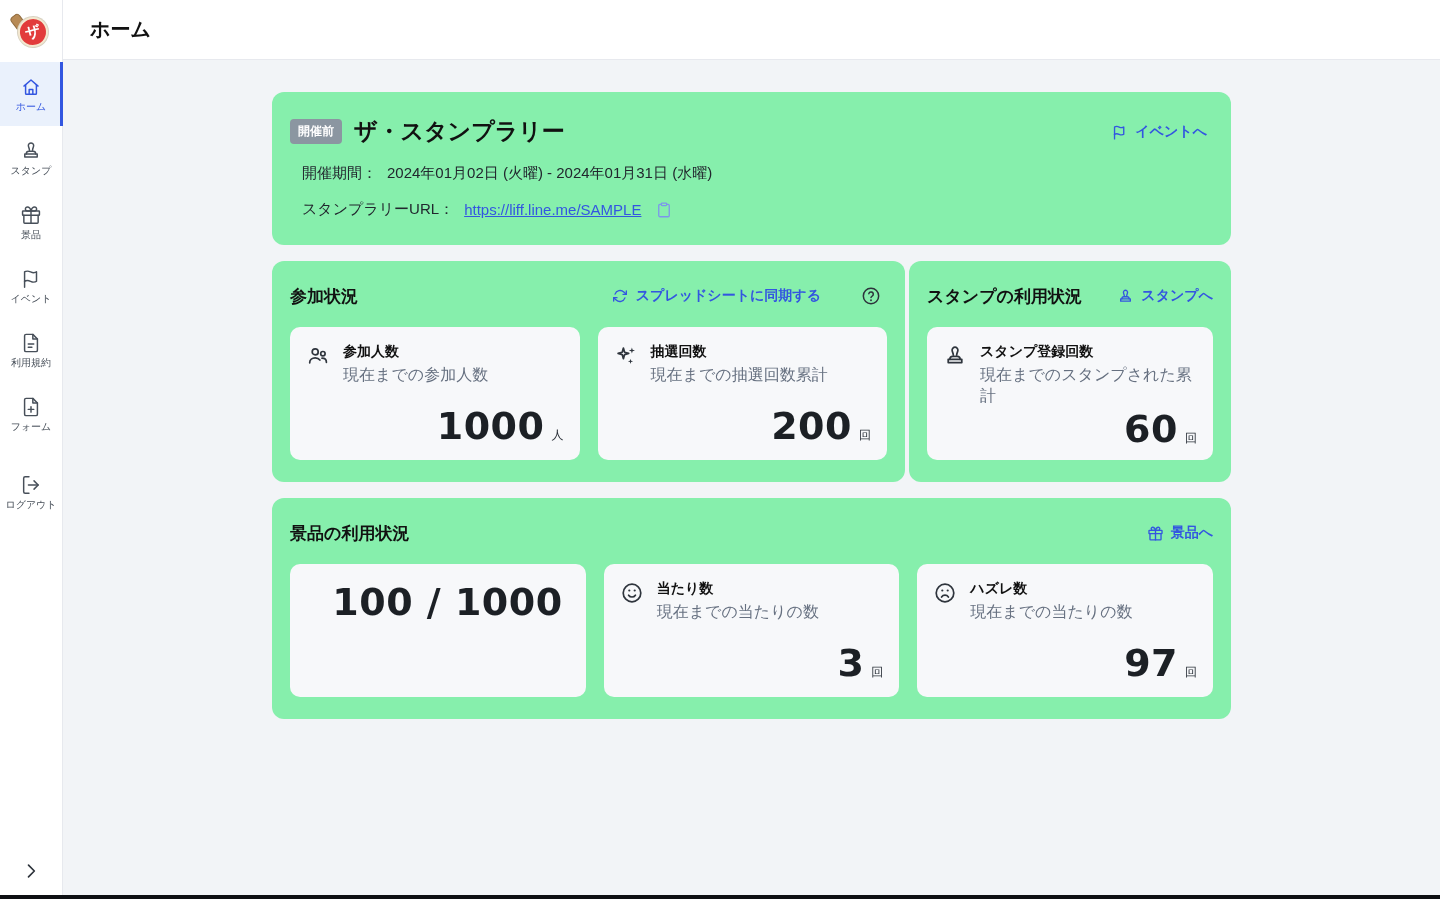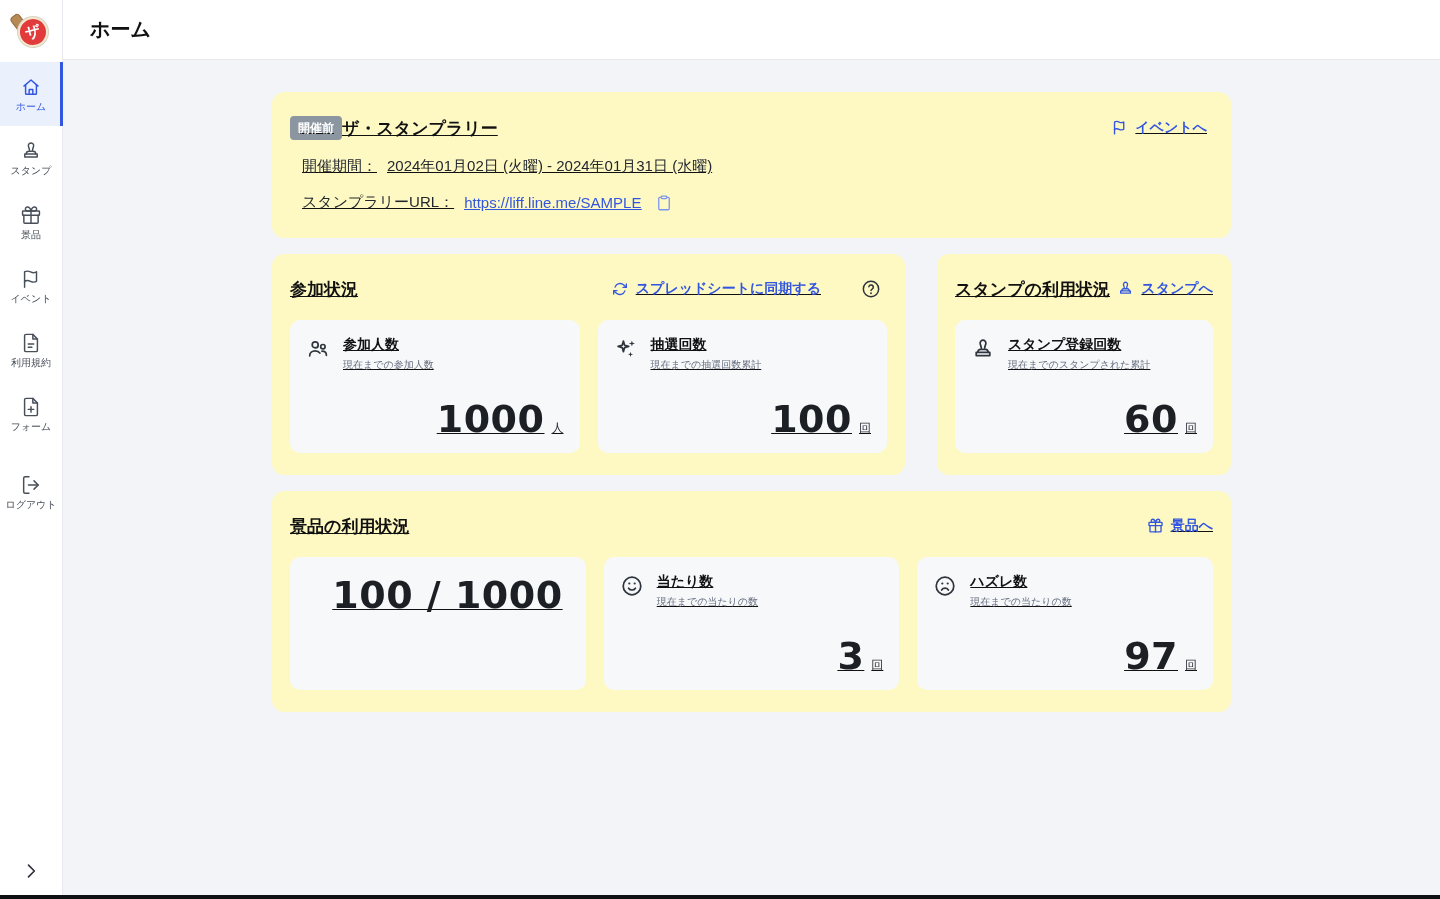--- a/index.html
+++ b/index.html
@@ -29,54 +29,54 @@
   .collapse-btn { position:absolute; bottom:14px; left:50%; transform:translateX(-50%); background:none; border:none; padding:4px; color:#2d333b; cursor:pointer; }
   .collapse-btn svg { width:20px; height:20px; stroke-width:2; }
 
   
   .right { flex:1; display:flex; flex-direction:column; min-width:0; }
   .topbar { height:60px; background:#fff; border-bottom:1px solid #e7e9ee; display:flex; align-items:center; padding:0 27px; flex-shrink:0; }
   .page-title { font-size:20px; font-weight:700; margin:0; color:#111; }
   .main { flex:1; background:#f2f4f7; overflow:auto; padding:32px 0 80px; }
   .content { width:959px; margin:0 auto; display:flex; flex-direction:column; gap:16px; }
 
-  .card { background:#fef9c3; border-radius:12px;text-decoration:underline; }
+  .card { background:#86efac; border-radius:12px; }
 
   
   .event-card { padding:24px 24px 26px 18px; }
   .event-title-row { display:flex; align-items:center; }
   .badge { background:var(--badge,#8b96a1); color:#fff; font-size:12px; font-weight:600; padding:5px 8px; border-radius:4px; line-height:1.2; flex-shrink:0; }
-  .event-title { font-size:17px; font-weight:700; color:#111; }
-  .go-link { margin-left:auto; display:flex; align-items:flex-start; gap:7px; color:var(--accent,#3356e0); font-size:14px; font-weight:700; cursor:pointer; }
+  .event-title { font-size:23px; font-weight:700; margin-left:12px; color:#111; }
+  .go-link { margin-left:auto; display:flex; align-items:flex-end; gap:7px; color:var(--accent,#3356e0); font-size:14px; font-weight:700; cursor:pointer; }
   .go-link svg { width:17px; height:17px; stroke-width:1.9; }
   .event-row { display:flex; align-items:center; font-size:15px; color:#22272e; margin-top:17px;margin-left:12px; }
   .event-row .row-value { margin-left:10px; }
   .url-link { margin-left:10px; color:var(--accent,#3356e0); text-decoration:underline; cursor:pointer; }
   .copy-btn { background:none; border:none; padding:0; margin-left:14px; color:#7d95ec; cursor:pointer; }
   .copy-btn svg { width:18px; height:18px; }
 
   
-  .row2 { display:flex; gap:32px; }
+  .row2 { display:flex; gap:4px; }
   .sec-card { padding:20px 18px 22px; }
   .participation { width:633px; flex-shrink:0; }
   .stamp-usage { flex:1; }
   .card-head { display:flex; align-items:center; margin-bottom:16px; height:30px; }
   .card-title { font-size:17px; font-weight:700; color:#111; }
   .sync-link { margin-left:auto; display:flex; align-items:center; gap:8px; color:var(--accent,#3356e0); font-size:14px; font-weight:700; cursor:pointer; }
   .sync-link svg { width:16px; height:16px; stroke-width:2; }
   .help-btn { background:none; border:none; padding:0; margin-left:40px; margin-right:6px; color:#2d333b; cursor:pointer; }
   .help-btn svg { width:20px; height:20px; stroke-width:1.8; }
 
   .tiles { display:flex; gap:18px; }
   .tile { flex:1; background:#f7f8fa; border-radius:10px; padding:16px 16px 12px; height:133px; display:flex; flex-direction:column; justify-content:space-between; }
   .tile-head { display:flex; gap:13px; }
   .tile-icon { color:#2f353d; flex-shrink:0; margin-top:1px; }
   .tile-icon svg { width:24px; height:24px; }
   .tile-title { font-size:14px; font-weight:700; color:#111; margin-bottom:4px; }
-  .tile-sub { font-size:10px; color:#667080; }
+  .tile-sub { font-size:16px; color:#667080; }
   .tile-value { text-align:right; color:#1c2025; white-space:nowrap; }
   .num { font-family:"DejaVu Sans",sans-serif; font-size:38px; font-weight:700; letter-spacing:.5px; }
   .unit { font-size:12px; color:#2d333b; margin-left:7px; }
 
   .bottom-bar { position:absolute; left:0; right:0; bottom:0; height:4px; background:#0e1013; }
 </style>
 </head>
 <body>
 
 <div class="page">
@@ -256,21 +256,21 @@
                         <path d="m17.9 3.4.7 2.4 2.4.7-2.4.7-.7 2.4-.7-2.4-2.4-.7 2.4-.7z" fill="currentColor" stroke="none"></path>
                         <path d="m16.5 14.7.6 2 2 .6-2 .6-.6 2-.6-2-2-.6 2-.6z" fill="currentColor" stroke="none"></path>
                       </svg>
                     </span>
                   <div>
                     <div class="tile-title">抽選回数</div>
                     <div class="tile-sub">現在までの抽選回数累計</div>
                   </div>
                 </div>
                 <div class="tile-value">
-                  <span class="num">100</span><span class="unit">回</span>
+                  <span class="num">200</span><span class="unit">回</span>
                 </div>
               </div>
             </div>
           </section>
 
           <section class="card sec-card stamp-usage">
             <div class="card-head">
               <span class="card-title">スタンプの利用状況</span>
               <a class="go-link">
                 <span>

